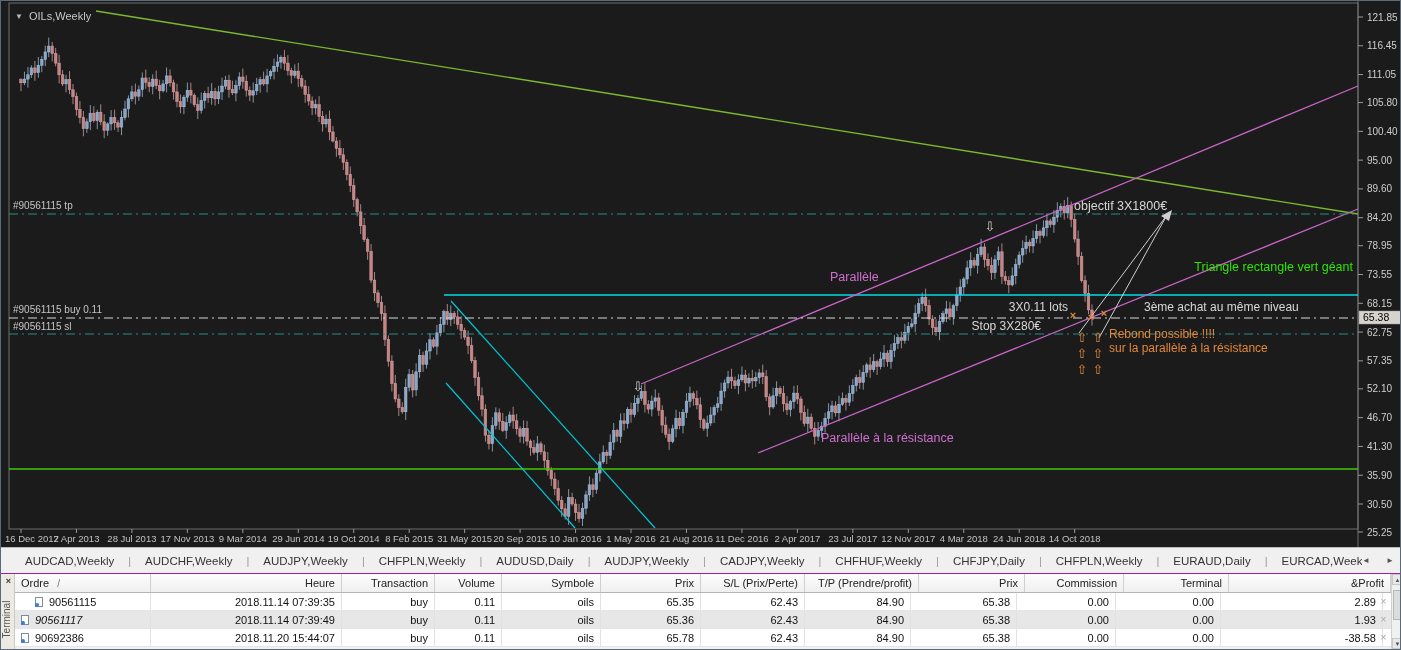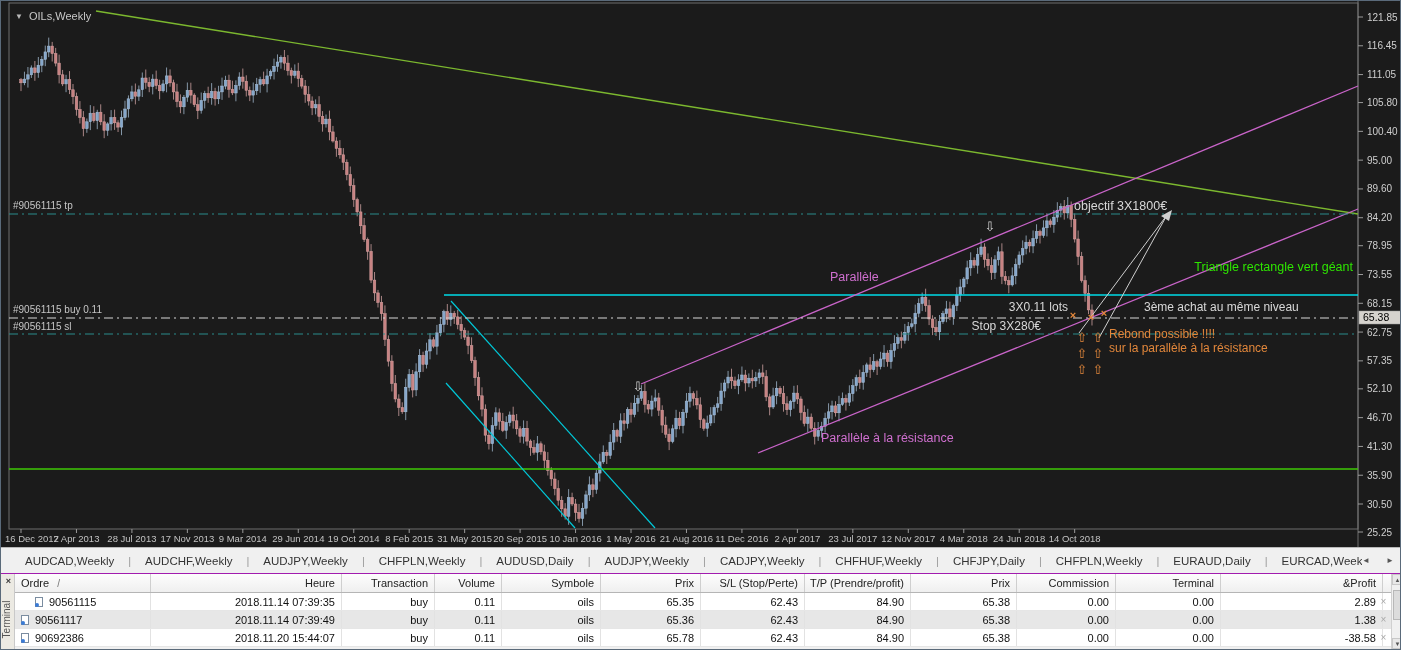--- a/index.html
+++ b/index.html
@@ -863,22 +863,22 @@
       <div class="side-label">Terminal</div>
     </div>
     <div class="ttable" id="ttable">
         <div class="trow thead-row">
           <div class="tcell left" style="width: 136px;">Ordre<span class="sort-glyph">/</span></div>
           <div class="tcell" style="width: 191px;">Heure</div>
           <div class="tcell" style="width: 93px;">Transaction</div>
           <div class="tcell" style="width: 67px;">Volume</div>
           <div class="tcell" style="width: 99px;">Symbole</div>
           <div class="tcell" style="width: 100px;">Prix</div>
-          <div class="tcell" style="width: 104px;">S/L (Stop/Perte)</div>
-          <div class="tcell" style="width: 106px;">T/P (Prendre/profit)</div>
+          <div class="tcell" style="width: 104px;">S/L (Prix/Perte)</div>
+          <div class="tcell" style="width: 106px; margin-left: 8px;">T/P (Prendre/profit)</div>
           <div class="tcell" style="width: 106px;">Prix</div>
           <div class="tcell" style="width: 99px;">Commission</div>
           <div class="tcell" style="width: 105px;">Terminal</div>
           <div class="tcell" style="width: 162px;">&amp;Profit</div>
         </div>
         <div class="trow">
           <div class="tcell left" style="width: 136px; padding-left: 20px;"><span class="docicon"></span>90561115</div>
           <div class="tcell" style="width: 191px;">2018.11.14 07:39:35</div>
           <div class="tcell" style="width: 93px;">buy</div>
           <div class="tcell" style="width: 67px;">0.11</div>
@@ -886,32 +886,32 @@
           <div class="tcell" style="width: 100px;">65.35</div>
           <div class="tcell" style="width: 104px;">62.43</div>
           <div class="tcell" style="width: 106px;">84.90</div>
           <div class="tcell" style="width: 106px;">65.38</div>
           <div class="tcell" style="width: 99px;">0.00</div>
           <div class="tcell" style="width: 105px;">0.00</div>
           <div class="tcell" style="width: 162px;">2.89</div>
           <div class="row-close">×</div>
         </div>
         <div class="trow alt">
-          <div class="tcell left" style="width: 136px;"><span class="docicon"></span>90561117</div>
+          <div class="tcell left" style="width: 136px; font-style: italic;"><span class="docicon"></span>90561117</div>
           <div class="tcell" style="width: 191px;">2018.11.14 07:39:49</div>
           <div class="tcell" style="width: 93px;">buy</div>
           <div class="tcell" style="width: 67px;">0.11</div>
           <div class="tcell" style="width: 99px;">oils</div>
           <div class="tcell" style="width: 100px;">65.36</div>
           <div class="tcell" style="width: 104px;">62.43</div>
           <div class="tcell" style="width: 106px;">84.90</div>
           <div class="tcell" style="width: 106px;">65.38</div>
           <div class="tcell" style="width: 99px;">0.00</div>
           <div class="tcell" style="width: 105px;">0.00</div>
-          <div class="tcell" style="width: 162px;">1.38</div>
+          <div class="tcell" style="width: 162px;">1.93</div>
           <div class="row-close">×</div>
         </div>
         <div class="trow">
           <div class="tcell left" style="width: 136px;"><span class="docicon"></span>90692386</div>
           <div class="tcell" style="width: 191px;">2018.11.20 15:44:07</div>
           <div class="tcell" style="width: 93px;">buy</div>
           <div class="tcell" style="width: 67px;">0.11</div>
           <div class="tcell" style="width: 99px;">oils</div>
           <div class="tcell" style="width: 100px;">65.78</div>
           <div class="tcell" style="width: 104px;">62.43</div>

